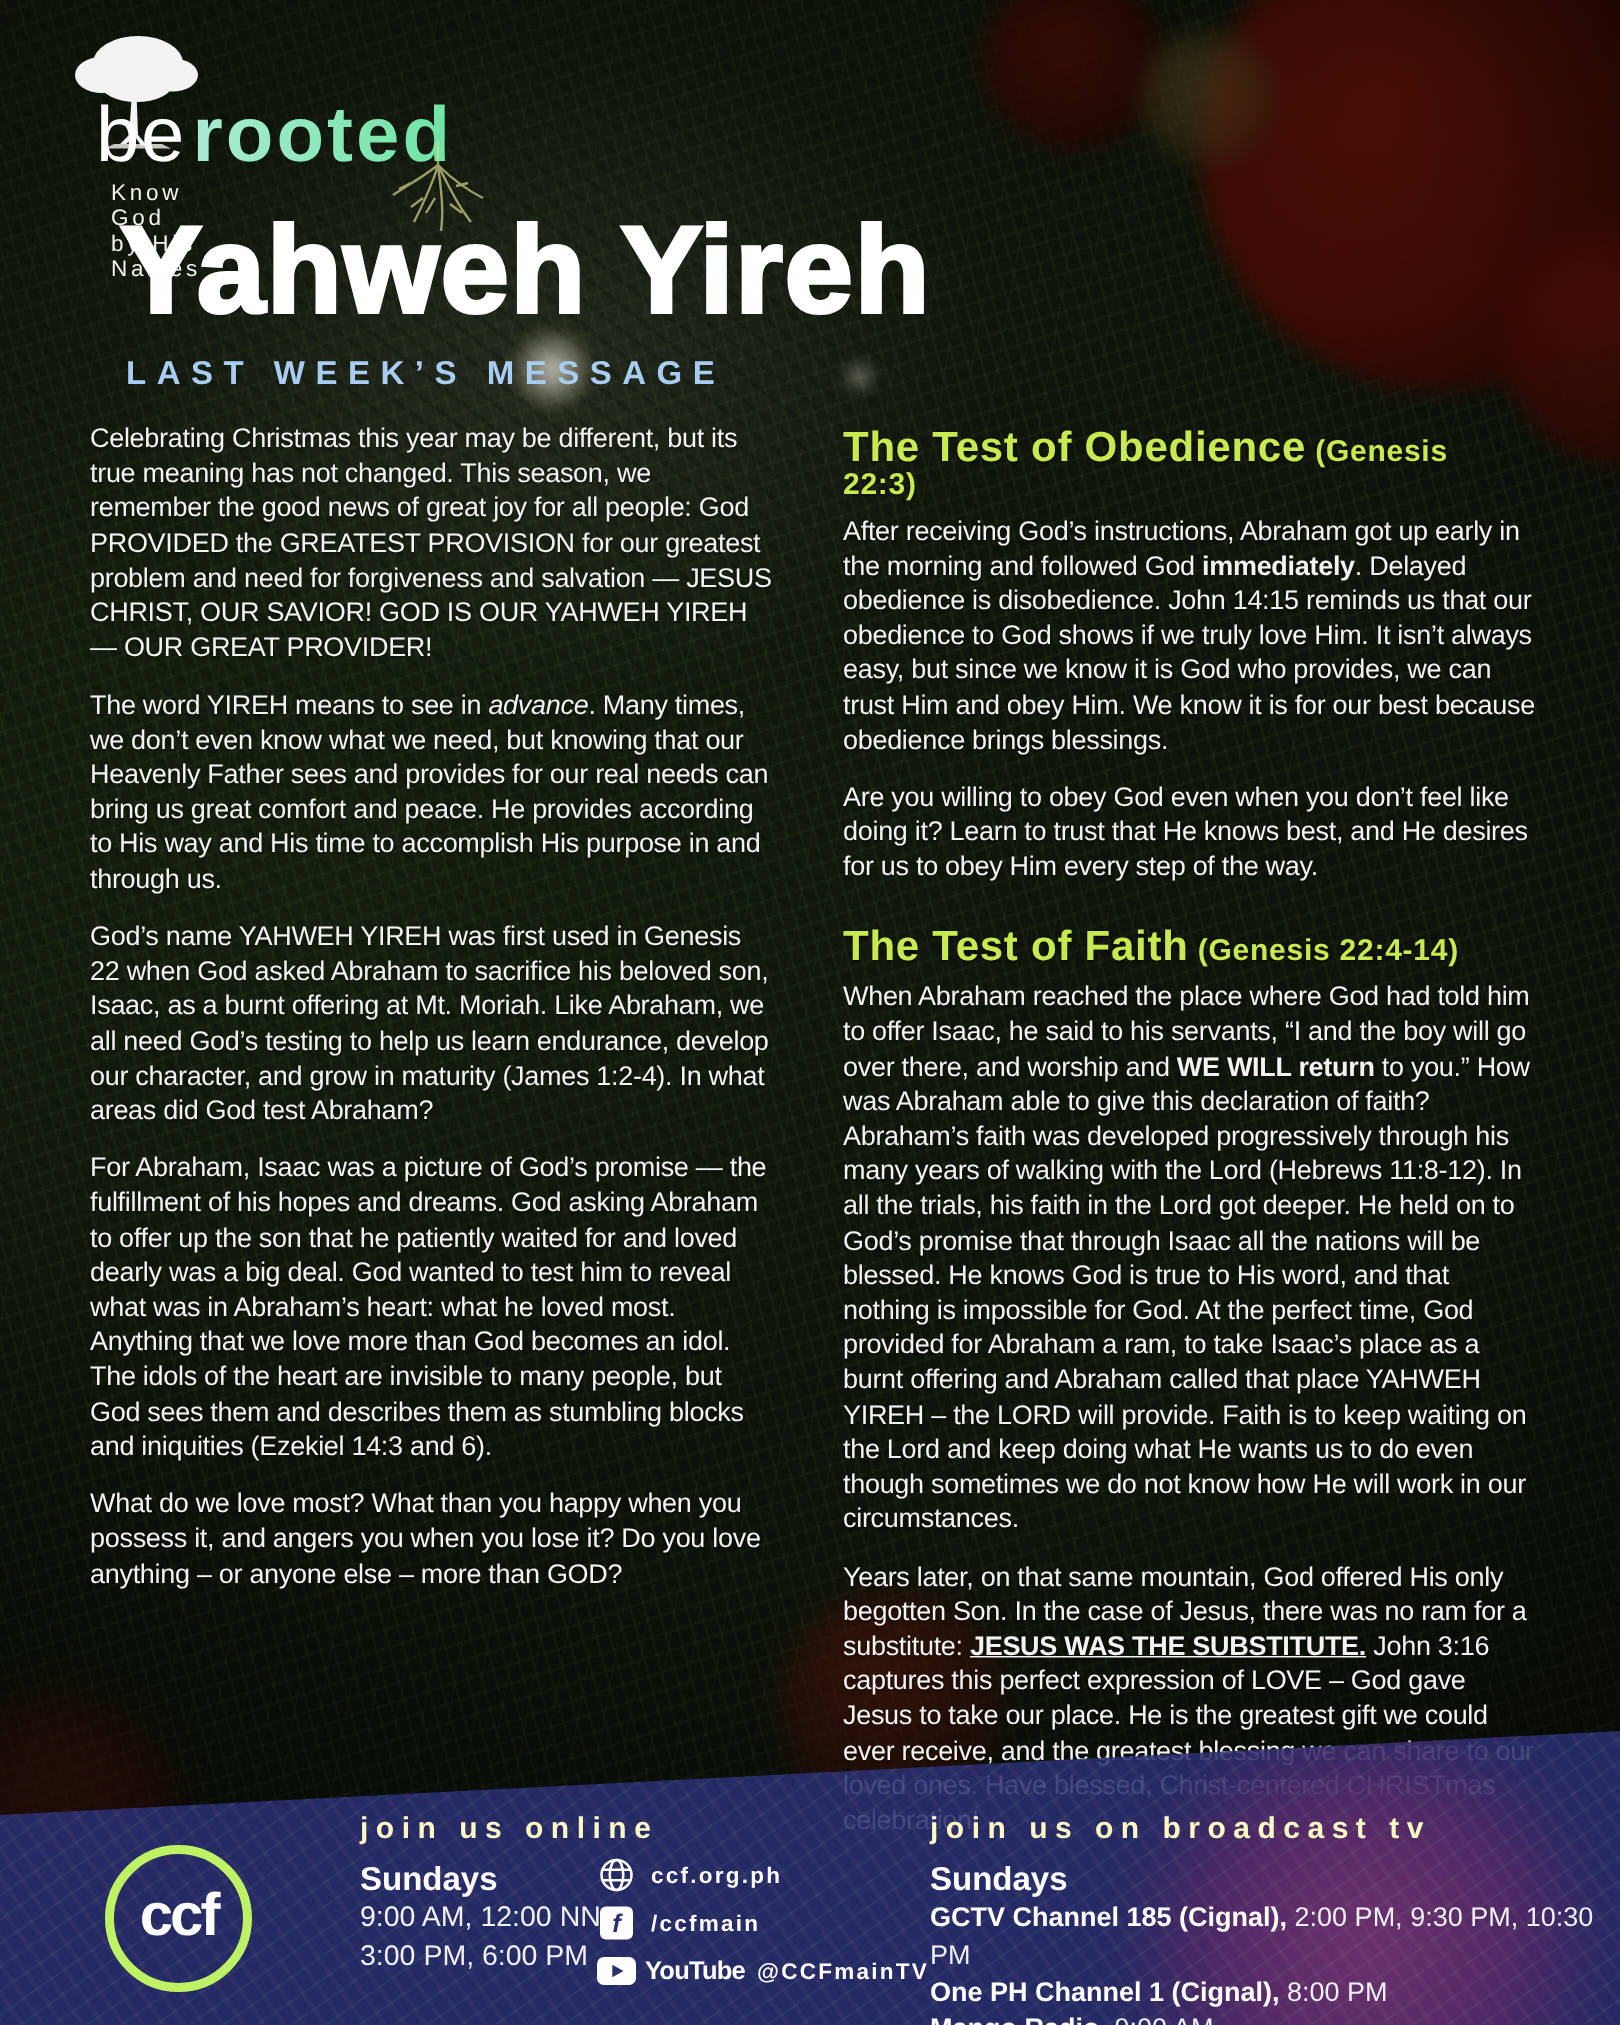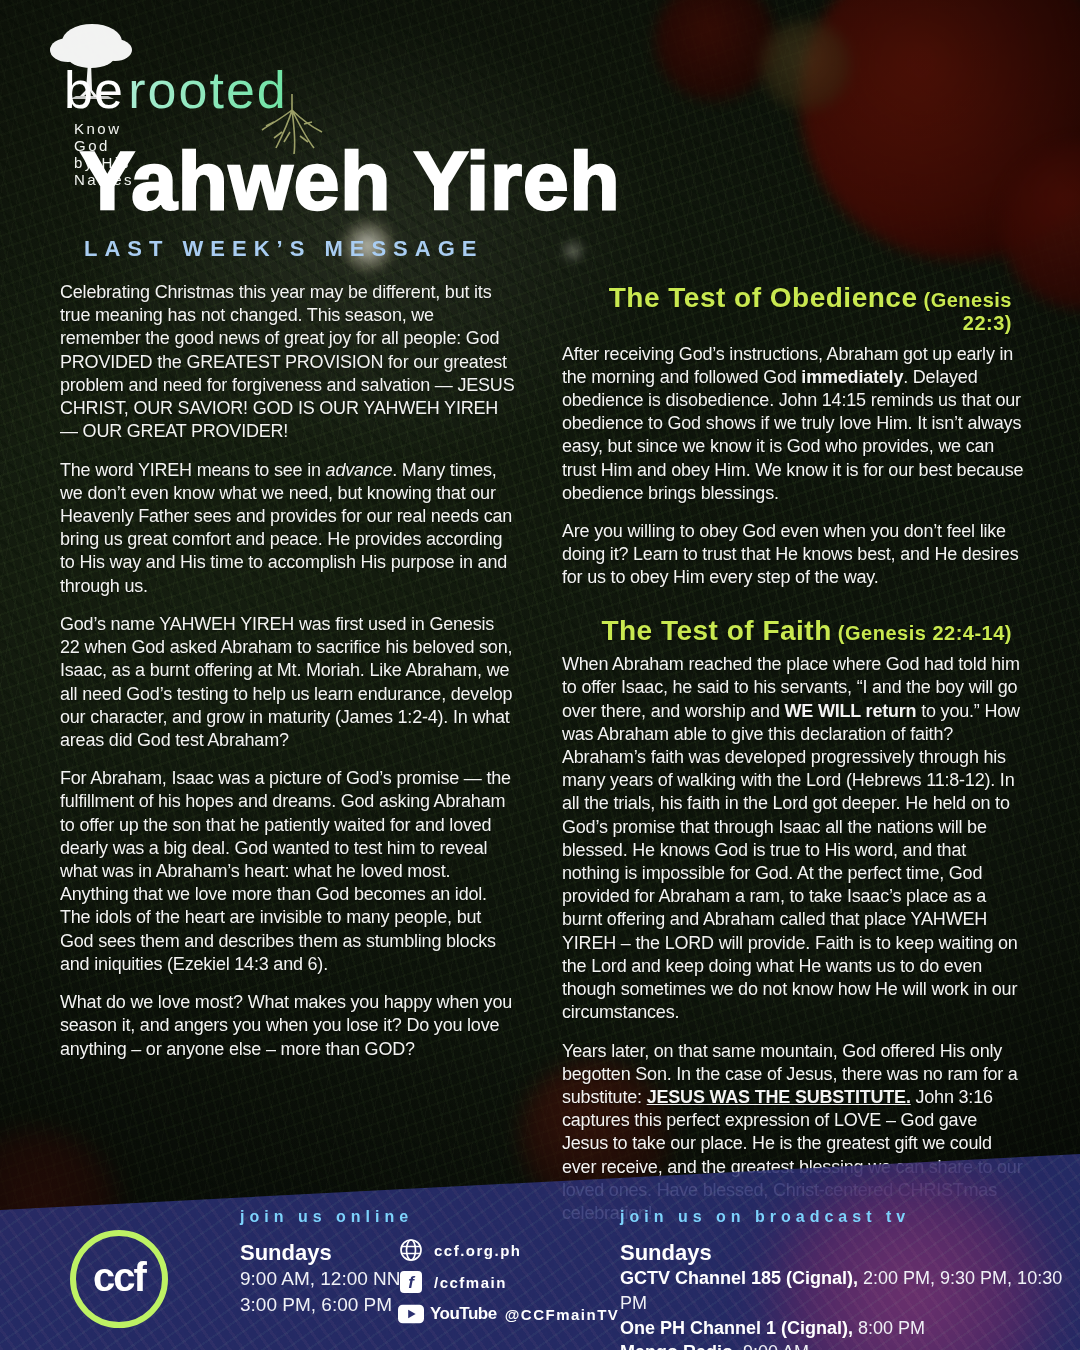--- a/index.html
+++ b/index.html
@@ -42,58 +42,58 @@
     background:radial-gradient(circle at 45% 40%, #8a2012, #3c0a04 80%);}
   .vignette{position:absolute;inset:0;
     background:
       linear-gradient(rgba(0,0,0,0.30), rgba(0,0,0,0.18) 30%, rgba(0,0,0,0.30) 80%),
       radial-gradient(ellipse 900px 800px at 45% 45%, transparent 55%, rgba(0,0,0,0.40));}
   
   .brand{position:absolute;left:34px;top:20px;}
   .brand-tree{position:absolute;left:2px;top:0;width:106px;height:88px;opacity:.95;}
   .brand-line{position:absolute;left:30px;top:40px;white-space:nowrap;}
   .brand-be{font-size:52px;color:#ffffff;font-weight:normal;letter-spacing:1px;}
-  .brand-rooted{font-size:52px;font-weight:normal;letter-spacing:2px;
+  .brand-rooted{font-size:52px;font-weight:bold;letter-spacing:2px;
     background:linear-gradient(90deg,#a9ecd2,#6fe3a4);
     -webkit-background-clip:text;background-clip:text;color:transparent;margin-top:17px;}
   .brand-tagline{position:absolute;left:40px;top:100px;color:#f2f4f0;font-size:15px;letter-spacing:2.5px;}
   .brand-roots{position:absolute;left:218px;top:72px;width:80px;height:66px;opacity:.8;}
   
   .header{position:absolute;left:60px;top:140px;margin-left:20px;}
   .main-title{margin:0;color:#ffffff;font-size:82px;font-weight:bold;letter-spacing:1px;
     -webkit-text-stroke:2.5px #ffffff;line-height:1;}
   .subtitle{margin:14px 0 0 4px;color:#a9cdf2;font-size:22px;font-weight:bold;letter-spacing:7px;}
   
   .col{position:absolute;top:281px;width:456px;color:#f3f3f2;font-size:18px;line-height:1.29;
     letter-spacing:-0.2px;text-shadow:0 1px 2px rgba(0,0,0,0.45);}
   .col-left{left:60px;}
   .col-right{left:562px;width:462px;}
   .col p{margin:0 0 15px 0;}
-  .sec-h{margin:26px 12px 8px 0;line-height:1.05;text-align:right;}
+  .sec-h{margin:26px 12px 8px 0;line-height:1.05;}
   .col-right .sec-h:first-child{margin-top:2px;}
   .sec-title{color:#c9e950;font-weight:bold;font-size:28px;letter-spacing:.5px;}
   .sec-ref{color:#c9e950;font-weight:bold;font-size:20px;letter-spacing:.5px;}
   .seg-n{}
   .seg-i{font-style:italic;}
   .seg-b{font-weight:bold;}
   .seg-bu{font-weight:bold;text-decoration:underline;}
   
   .footer{position:absolute;left:0;top:1146px;width:1080px;height:204px;
     clip-path:polygon(0 64px, 100% 8px, 100% 100%, 0 100%);}
   .footer-panel{position:absolute;inset:0;background:rgba(41,47,114,0.88);}
   .footer-glow{position:absolute;left:770px;top:20px;width:280px;height:260px;border-radius:50%;
     filter:blur(26px);opacity:.55;background:radial-gradient(circle,#b03a78,#5e2260 70%,transparent 90%);}
   .footer-tex{position:absolute;inset:0;opacity:.8;
     background:
       repeating-linear-gradient(55deg, rgba(200,130,160,0.08) 0 3px, transparent 3px 11px),
       repeating-linear-gradient(-35deg, rgba(140,210,170,0.07) 0 2px, transparent 2px 13px);}
   .ccf-logo{position:absolute;left:70px;top:84px;width:86px;height:86px;border:6px solid #bef264;
     border-radius:50%;display:flex;align-items:center;justify-content:center;}
   .ccf-logo span{color:#ffffff;font-size:40px;font-weight:bold;letter-spacing:-2px;margin-top:-4px;}
-  .f-head{position:absolute;color:#7dd3fc;font-size:16px;font-weight:bold;letter-spacing:5px;}
+  .f-head{position:absolute;color:#fef9c3;font-size:20px;font-weight:bold;letter-spacing:5px;}
   .f-online-head{left:240px;top:62px;}
   .f-broadcast-head{left:620px;top:62px;}
   .f-day{position:absolute;color:#ffffff;font-size:22px;font-weight:bold;}
   .f-online-day{left:240px;top:94px;}
   .f-broadcast-day{left:620px;top:94px;}
   .f-times{position:absolute;left:240px;top:120px;color:#f0f1f6;font-size:19px;line-height:1.35;}
   .f-links{position:absolute;left:398px;top:92px;}
   .f-link{display:flex;align-items:center;margin-bottom:8px;height:24px;}
   .f-link .ic{width:26px;display:flex;justify-content:center;margin-right:10px;}
   .f-link .lbl{color:#ffffff;font-size:15px;letter-spacing:1.5px;font-weight:bold;}
@@ -146,21 +146,21 @@
   <div class="header">
     <h1 class="main-title">Yahweh Yireh</h1>
     <div class="subtitle">LAST WEEK’S MESSAGE</div>
   </div>
 
   <div class="col col-left" id="col-left">
       <p><span class="seg-n">Celebrating Christmas this year may be different, but its true meaning has not changed. This season, we remember the good news of great joy for all people: God PROVIDED the GREATEST PROVISION for our greatest problem and need for forgiveness and salvation — JESUS CHRIST, OUR SAVIOR! GOD IS OUR YAHWEH YIREH — OUR GREAT PROVIDER!</span></p>
       <p><span class="seg-n">The word YIREH means to see in </span><span class="seg-i">advance</span><span class="seg-n">. Many times, we don’t even know what we need, but knowing that our Heavenly Father sees and provides for our real needs can bring us great comfort and peace. He provides according to His way and His time to accomplish His purpose in and through us.</span></p>
       <p><span class="seg-n">God’s name YAHWEH YIREH was first used in Genesis 22 when God asked Abraham to sacrifice his beloved son, Isaac, as a burnt offering at Mt. Moriah. Like Abraham, we all need God’s testing to help us learn endurance, develop our character, and grow in maturity (James 1:2-4). In what areas did God test Abraham?</span></p>
       <p><span class="seg-n">For Abraham, Isaac was a picture of God’s promise — the fulfillment of his hopes and dreams. God asking Abraham to offer up the son that he patiently waited for and loved dearly was a big deal. God wanted to test him to reveal what was in Abraham’s heart: what he loved most. Anything that we love more than God becomes an idol. The idols of the heart are invisible to many people, but God sees them and describes them as stumbling blocks and iniquities (Ezekiel 14:3 and 6).</span></p>
-      <p><span class="seg-n">What do we love most? What makes you happy when you season it, and angers you when you lose it? Do you love anything – or anyone else – more than GOD?</span></p>
+      <p><span class="seg-n">What do we love most? What than you happy when you possess it, and angers you when you lose it? Do you love anything – or anyone else – more than GOD?</span></p>
     </div>
   <div class="col col-right" id="col-right">
       <h3 class="sec-h"><span class="sec-title">The Test of Obedience</span><span class="sec-ref"> (Genesis 22:3)</span></h3>
       <p><span class="seg-n">After receiving God’s instructions, Abraham got up early in the morning and followed God </span><span class="seg-b">immediately</span><span class="seg-n">. Delayed obedience is disobedience. John 14:15 reminds us that our obedience to God shows if we truly love Him. It isn’t always easy, but since we know it is God who provides, we can trust Him and obey Him. We know it is for our best because obedience brings blessings.</span></p>
       <p><span class="seg-n">Are you willing to obey God even when you don’t feel like doing it? Learn to trust that He knows best, and He desires for us to obey Him every step of the way.</span></p>
       <h3 class="sec-h"><span class="sec-title">The Test of Faith</span><span class="sec-ref"> (Genesis 22:4-14)</span></h3>
       <p><span class="seg-n">When Abraham reached the place where God had told him to offer Isaac, he said to his servants, “I and the boy will go over there, and worship and </span><span class="seg-b">WE WILL return</span><span class="seg-n"> to you.”  How was Abraham able to give this declaration of faith? Abraham’s faith was developed progressively through his many years of walking with the Lord (Hebrews 11:8-12). In all the trials, his faith in the Lord got deeper. He held on to God’s promise that through Isaac all the nations will be blessed. He knows God is true to His word, and that nothing is impossible for God. At the perfect time, God provided for Abraham a ram, to take Isaac’s place as a burnt offering and Abraham called that place YAHWEH YIREH – the LORD will provide. Faith is to keep waiting on the Lord and keep doing what He wants us to do even though sometimes we do not know how He will work in our circumstances.</span></p>
       <p><span class="seg-n">Years later, on that same mountain, God offered His only begotten Son. In the case of Jesus, there was no ram for a substitute: </span><span class="seg-bu">JESUS WAS THE SUBSTITUTE.</span><span class="seg-n"> John 3:16 captures this perfect expression of LOVE – God gave Jesus to take our place. He is the greatest gift we could ever receive, and the greatest blessing we can share to our loved ones. Have blessed, Christ-centered CHRISTmas celebration!</span></p>
     </div>
 

